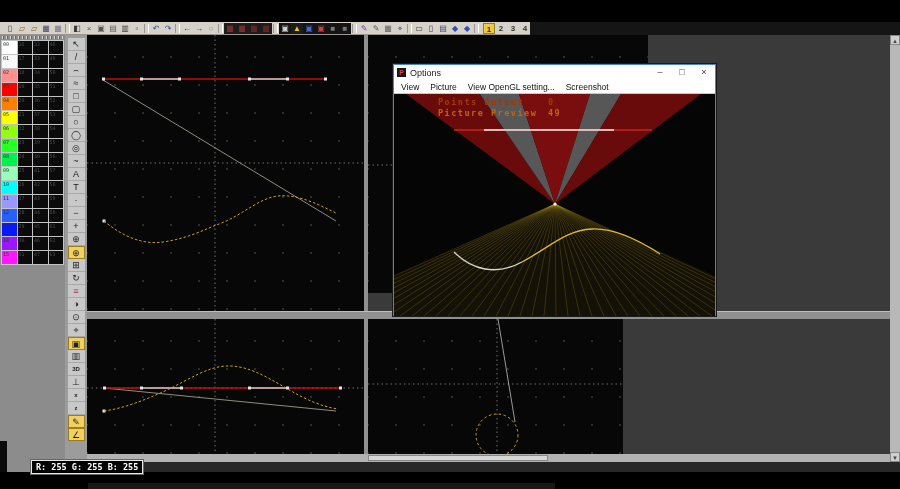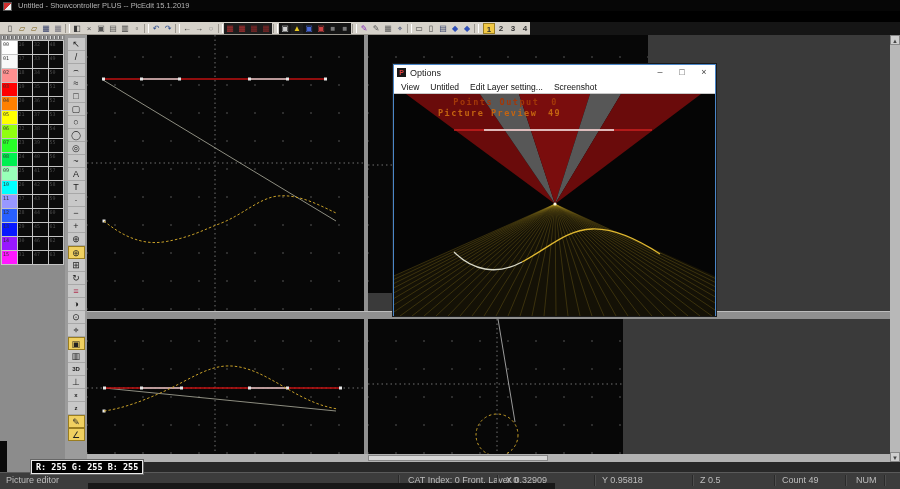--- a/index.html
+++ b/index.html
@@ -60,42 +60,38 @@
            background:#fff;border:1px solid #4a86c8;box-shadow:0 0 0 1px #1a1a1a;box-sizing:border-box;}
   .pv-title{height:15px;display:flex;align-items:center;background:#fff;font-size:9px;color:#222;}
   .pv-icon{width:9px;height:9px;margin:0 4px 0 3px;background:#181818;color:#e04040;font-size:7px;line-height:9px;text-align:center;font-weight:bold;}
   .pv-controls{margin-left:auto;display:flex;}
   .pv-ctl{width:22px;text-align:center;font-size:9px;color:#444;line-height:15px;}
   .pv-menu{height:13px;background:#fff;border-bottom:1px solid #c8c8c8;font-size:8.5px;color:#111;
            display:flex;gap:11px;align-items:center;padding-left:7px;}
   .pv-content{position:relative;width:321px;height:222px;background:#050505;overflow:hidden;}
   .hud{position:absolute;left:44px;top:3px;font-family:"DejaVu Sans Mono",monospace;
        font-weight:bold;font-size:8.5px;letter-spacing:1.5px;line-height:11px;z-index:3;}
-  .hud .l1{color:#a33708;text-align:center;}
+  .hud .l1{color:#a33708;}
   .hud .l2{color:#c46410;}
   .hud .lab{display:inline-block;width:110px;}
   
   .rgbbox{position:absolute;left:31px;top:460px;height:12px;line-height:12px;padding:0 4px;
           background:#000;color:#fff;font-family:"DejaVu Sans Mono",monospace;font-size:8.5px;font-weight:bold;
           border:1px solid #e8e8e8;outline:1px solid #666;z-index:6;}
   .statusbar{position:absolute;left:0;top:472px;width:900px;height:17px;background:#3c3c3c;
              border-top:1px solid #5a5a5a;box-sizing:border-box;color:#bdbdbd;font-size:9px;}
   .statusbar span{position:absolute;top:2px;white-space:nowrap;}
   .ssep{position:absolute;top:2px;width:1px;height:11px;background:#2a2a2a;border-right:1px solid #4e4e4e;}
   .taskpeek{position:absolute;left:88px;top:483px;width:467px;height:6px;background:#181818;z-index:7;}
 </style>
 </head>
 <body>
 
 <div id="app">
 
-  <div class="titlebar">
-    <span class="appicon"></span>
-    <span>Untitled - Showcontroller PLUS -- PicEdit 15.1.2019</span>
-  </div>
 
 
   <div class="toolbarrow">
     <div class="toolband">
       <span class="grip"></span>
       <span style="display:flex;align-items:center;">
           <span class="tbtn" style="color: rgb(58, 58, 58);">▯</span>
           <span class="tbtn" style="color: rgb(122, 92, 16);">▱</span>
           <span class="tbtn" style="color: rgb(122, 92, 16);">▱</span>
           <span class="tbtn" style="color: rgb(53, 64, 106);">▦</span>
@@ -456,22 +452,22 @@
         <span class="pv-icon">P</span>
         <span>Options</span>
         <span class="pv-controls">
           <span class="pv-ctl">–</span>
           <span class="pv-ctl">□</span>
           <span class="pv-ctl">×</span>
         </span>
       </div>
       <div class="pv-menu">
         <span>View</span>
-        <span>Untitled</span>
-        <span>Edit Layer setting...</span>
+        <span>Picture</span>
+        <span>View OpenGL setting...</span>
         <span>Screenshot</span>
       </div>
       <div class="pv-content">
         <div class="hud">
           <div class="l1"><span class="lab">Points Output</span><span>0</span></div>
           <div class="l2"><span class="lab">Picture Preview</span><span>49</span></div>
         </div>
         <svg id="pv-svg" width="321" height="222" viewBox="0 0 321 222" style="position:absolute;left:0;top:0;">
           <polygon points="161,110 12,0 86,0" fill="#6a0b0b"></polygon>
           <polygon points="161,110 86,0 125,0" fill="#575757"></polygon>
@@ -528,30 +524,14 @@
           <path d="M60 158 C78 176 102 182 128 168" fill="none" stroke="#d8d8c8" stroke-width="1.3"></path>
           <path d="M128 168 C156 153 172 136 198 135 C222 134 246 147 266 160" fill="none" stroke="#e0b830" stroke-width="1.3"></path>
           <circle cx="161" cy="110" r="1.6" fill="#fff8e0"></circle>
         </svg>
       </div>
     </div>
   </div>
 
   <div class="rgbbox">R: 255 G: 255 B: 255</div>
 
-  <div class="statusbar">
-    <span style="left:6px;">Picture editor</span>
-    <span style="left:408px;">CAT Index: 0 Front, Layer 0</span>
-    <span style="left:506px;">X 0.32909</span>
-    <span style="left:602px;">Y 0.95818</span>
-    <span style="left:700px;">Z 0.5</span>
-    <span style="left:782px;">Count 49</span>
-    <span style="left:856px;">NUM</span>
-    <i class="ssep" style="left:398px;"></i>
-      <i class="ssep" style="left:497px;"></i>
-    <i class="ssep" style="left:594px;"></i>
-      <i class="ssep" style="left:692px;"></i>
-    <i class="ssep" style="left:774px;"></i>
-      <i class="ssep" style="left:845px;"></i>
-    <i class="ssep" style="left:884px;"></i>
-  </div>
   <div class="taskpeek"></div>
 </div>
 
 </body></html>

